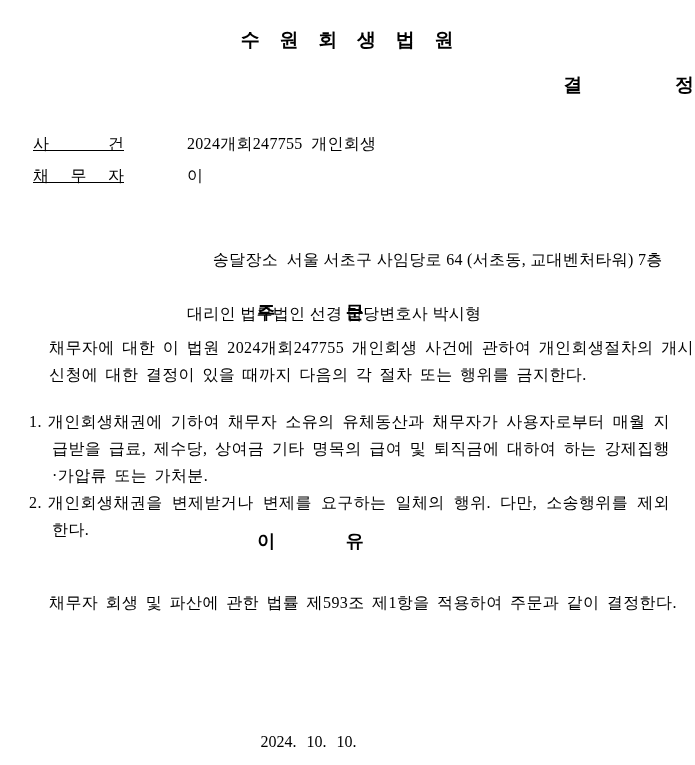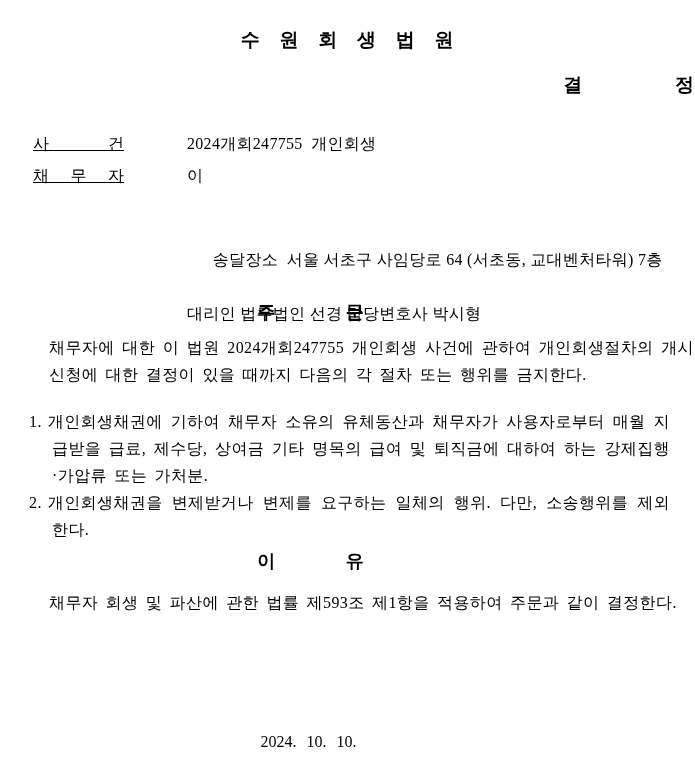--- a/index.html
+++ b/index.html
@@ -65,21 +65,21 @@
   .section-heading {
     left: 0; width: 622px;
     text-align: center;
     font-size: 18px;
     font-weight: bold;
     letter-spacing: 1px;
     word-spacing: 64px;
     white-space: pre-wrap;
   }
   .order-heading  { top: 300px; }
-  .reason-heading { top: 549px; }
+  .reason-heading { top: 529px; }
 
   .body-text {
     left: 25px; width: 645px;
     font-size: 16px;
     line-height: 27px;
     text-align: justify;
     letter-spacing: 0.4px;
     word-spacing: 3px;
     margin-left: 24px;
   }

